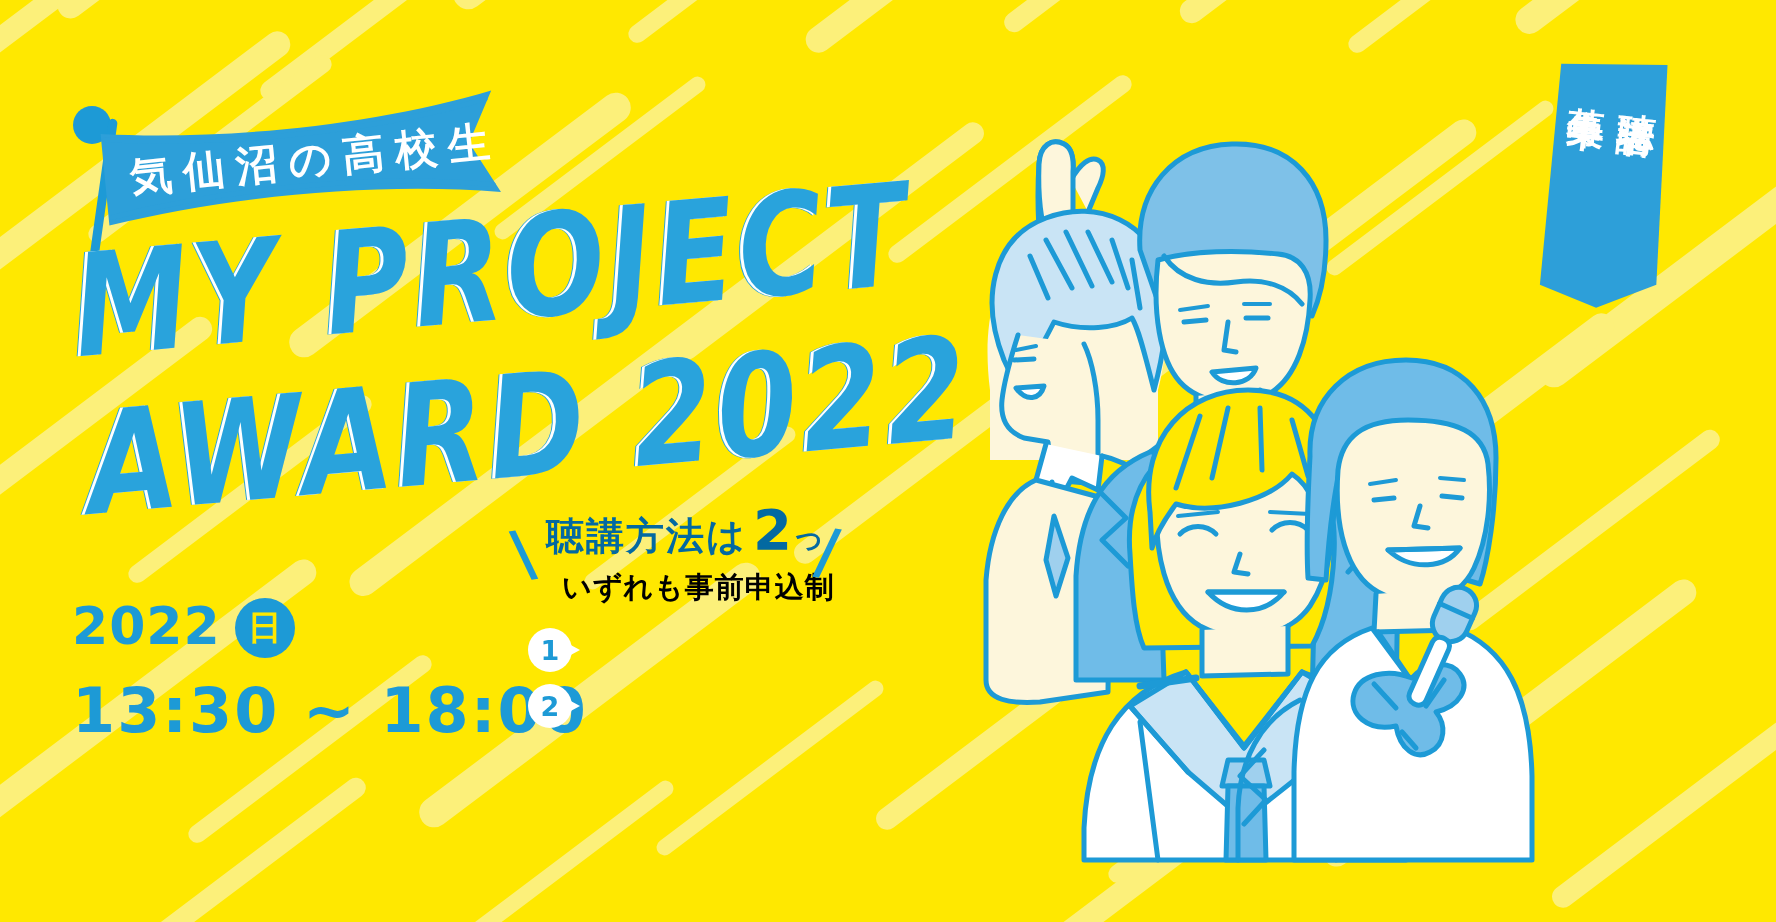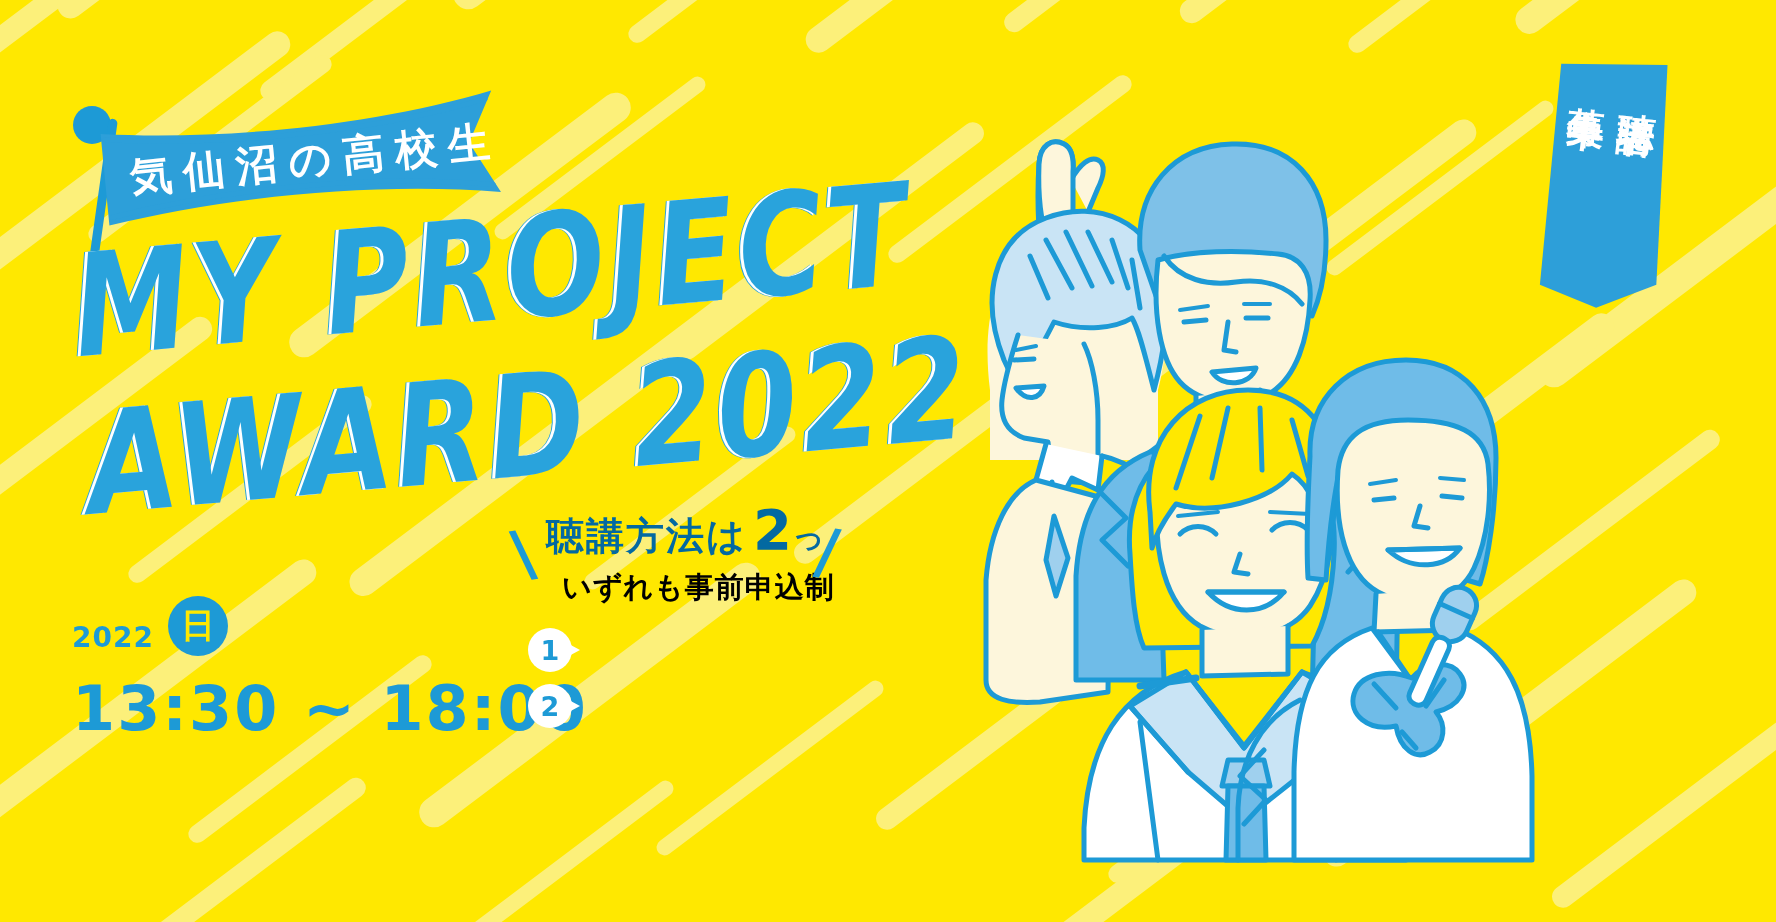--- a/index.html
+++ b/index.html
@@ -45,21 +45,21 @@
     transform:scaleY(1.22);transform-origin:left top;
     text-shadow:
       -3px 0 0 #ffffff,
       -4px 0 0 #29A3DC,
       2px 2px 0 rgba(255,255,255,0.0);
   }
   .title-line.l2{margin-top:42px;}
   
   .date-block{position:absolute;left:72px;top:596px;width:470px;color:#1D9AD6;}
   .date-row1{display:flex;align-items:flex-end;gap:8px;}
-  .year{font-size:28px;font-weight:700;letter-spacing:1px;
+  .year{font-size:52px;font-weight:700;letter-spacing:1px;
         font-family:"DejaVu Sans",sans-serif;padding-bottom:8px;}
   .bigdate{font-size:116px;font-weight:700;line-height:.82;
         font-family:"DejaVu Sans",sans-serif;letter-spacing:-2px;}
   .daycircle{
     width:60px;height:60px;border-radius:50%;background:#1D9AD6;color:#FFE800;
     display:flex;align-items:center;justify-content:center;
     font-size:34px;font-weight:700;margin-bottom:6px;margin-left:6px;
     font-family:"DejaVu Sans",sans-serif;
   }
   .timerow{font-size:62px;font-weight:700;letter-spacing:2px;margin-top:10px;

